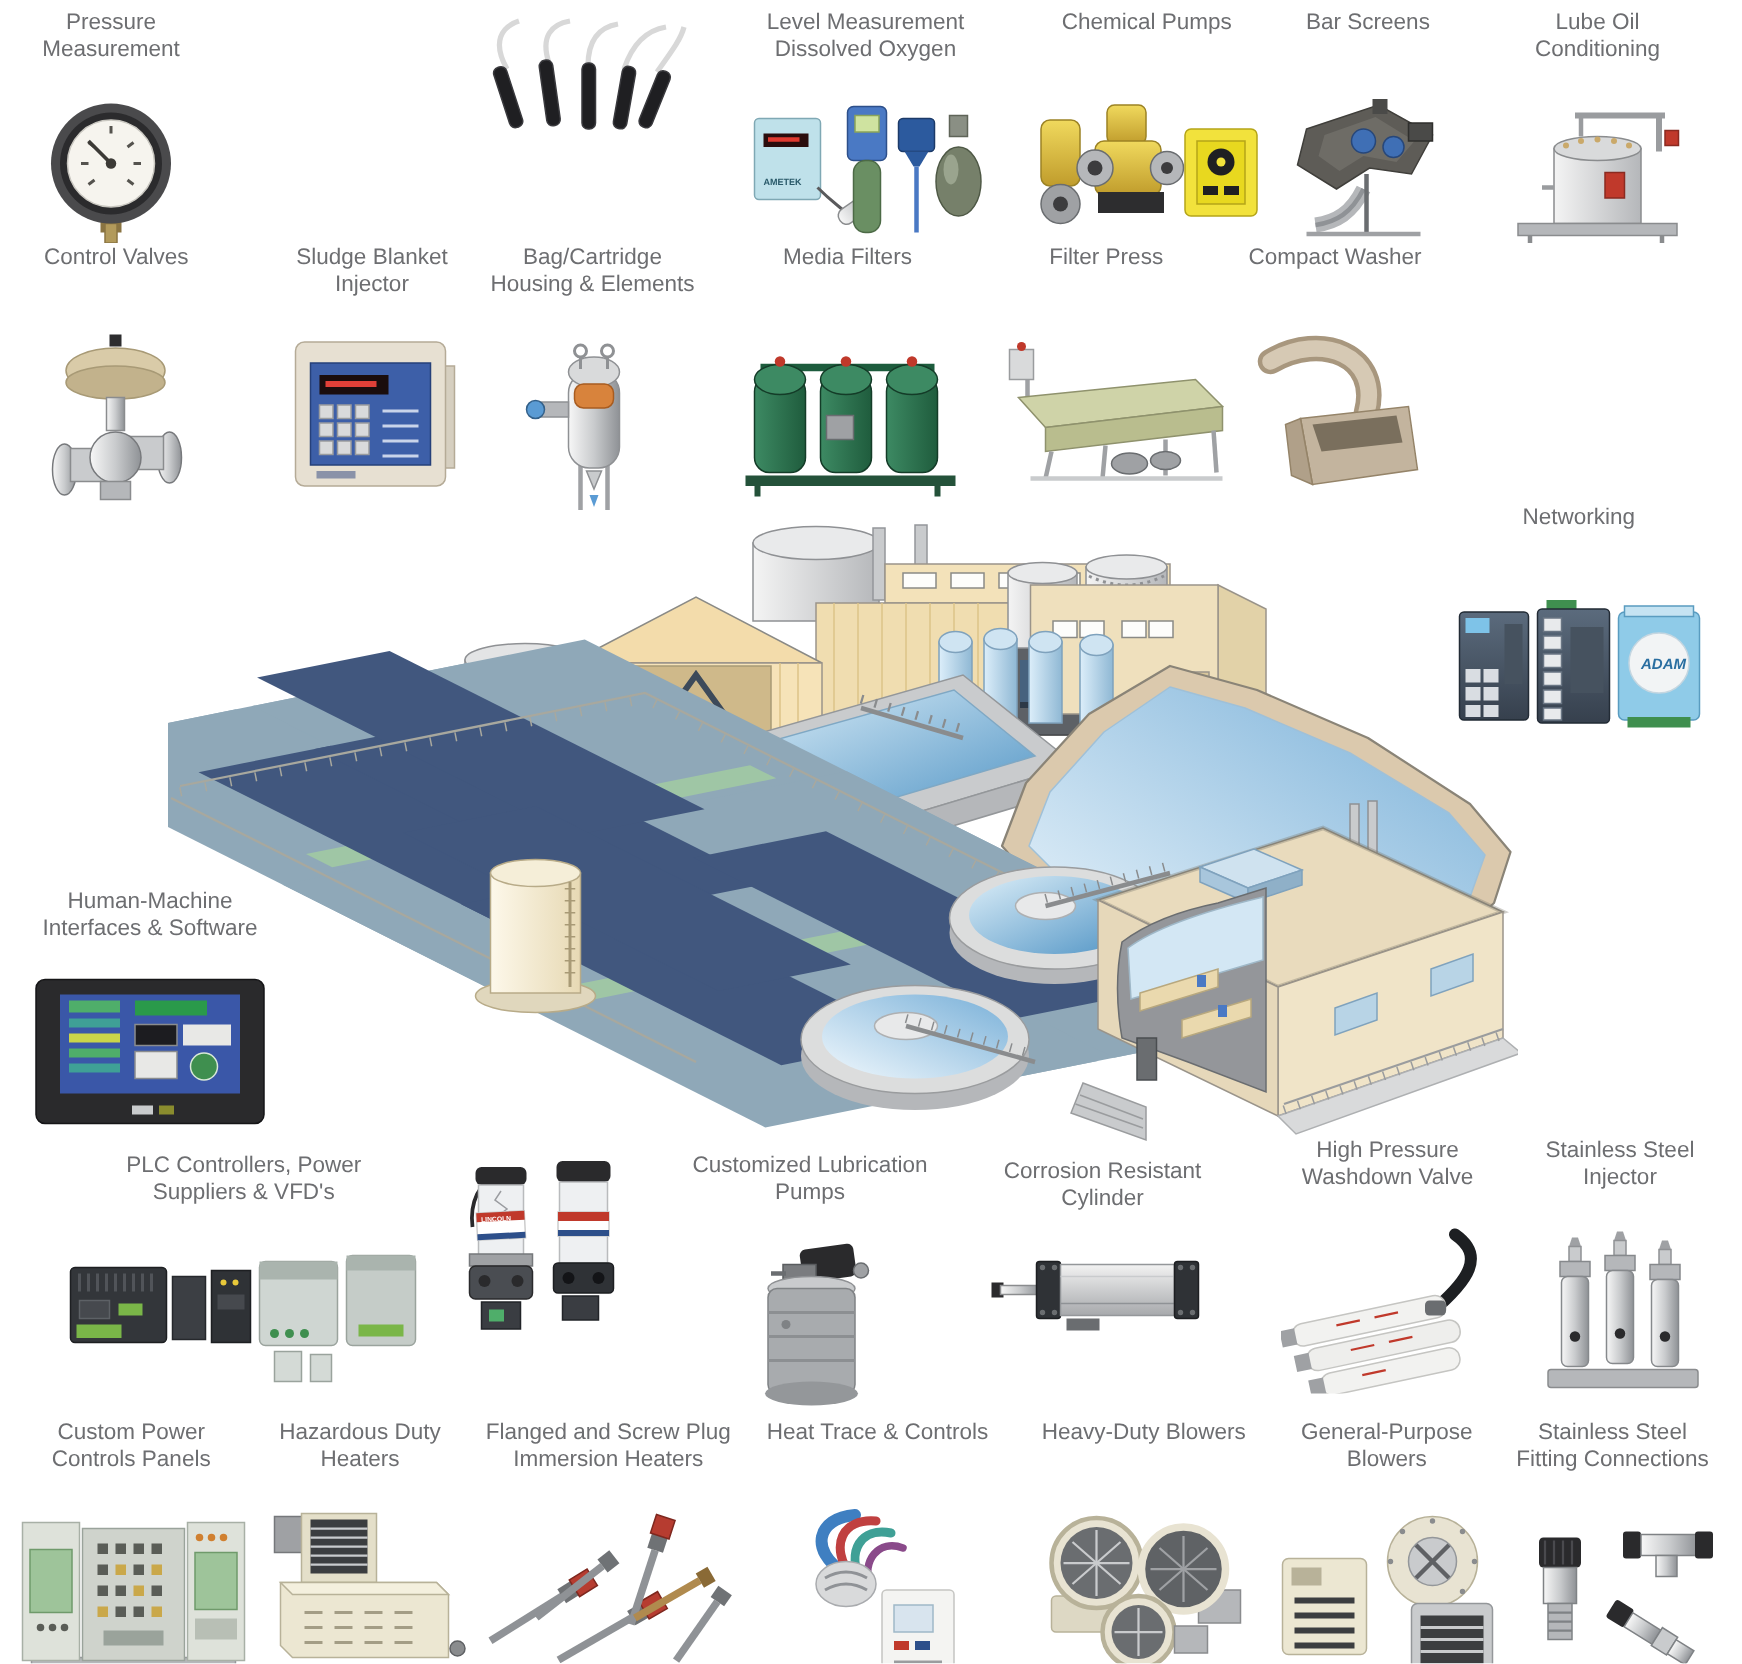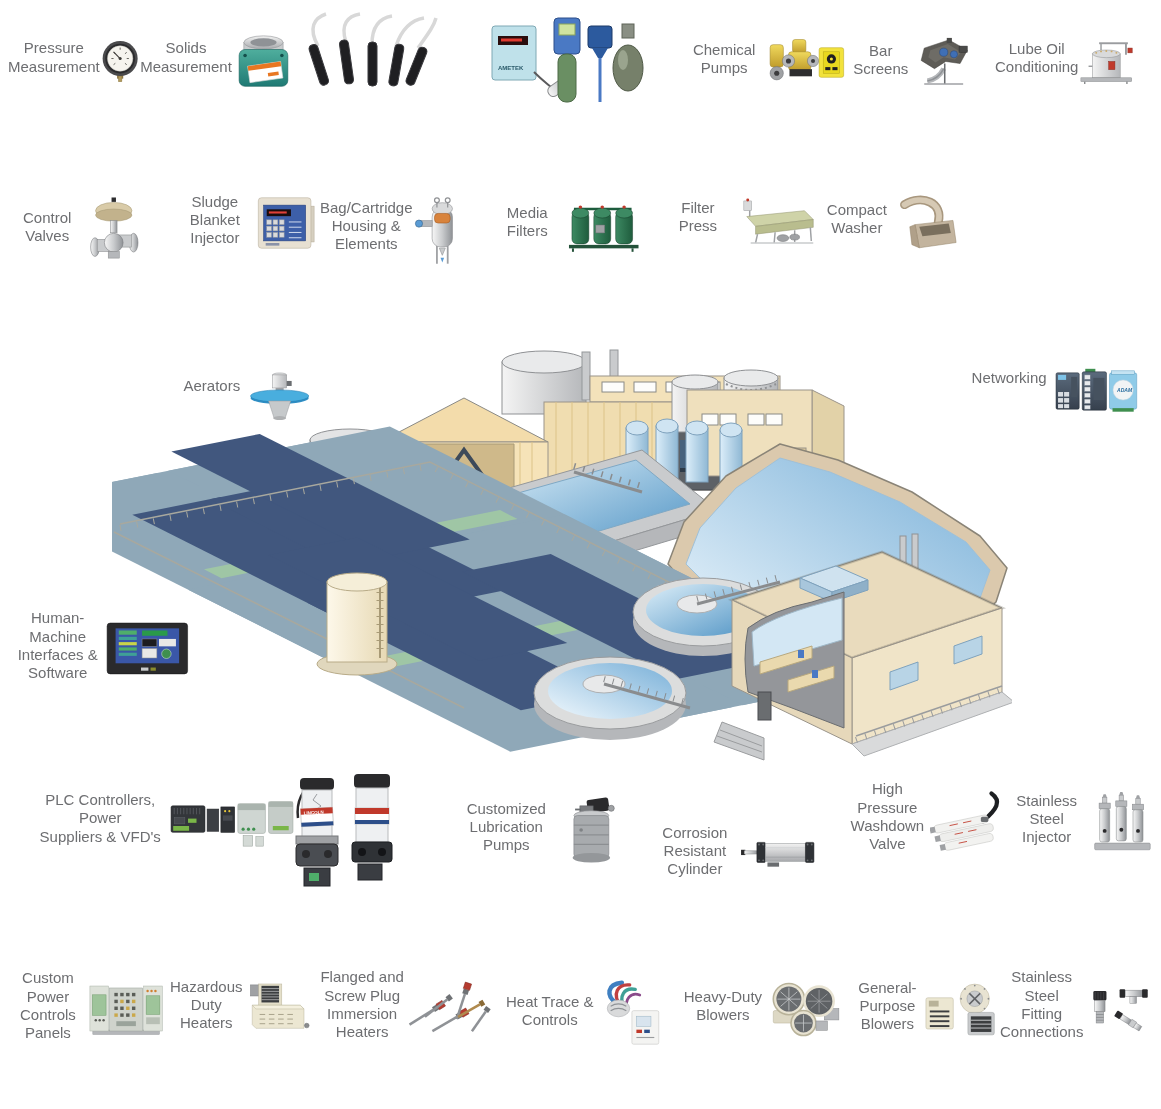--- a/index.html
+++ b/index.html
@@ -1,18 +1,18 @@
 <!DOCTYPE html>
 <html><head>
 <meta charset="utf-8">
 <style>
   html,body{margin:0;padding:0;background:#ffffff;}
   .canvas{position:relative;width:1161px;height:1109px;overflow:hidden;
           font-family:"Liberation Sans",sans-serif;background:#fff;}
-  .card{position:absolute;display:flex;flex-direction:row;align-items:center;}
+  .card{position:absolute;display:flex;flex-direction:column;align-items:center;gap:16px;}
   .label{color:#6d6e71;font-size:15px;line-height:1.22;text-align:center;
          white-space:pre-line;min-height:36px;width:100%;}
   .one{min-height:36px;}
   .art{margin-top:6px;display:block;}
   #plant{position:absolute;left:112px;top:340px;}
   svg{shape-rendering:geometricPrecision;}
 </style>
 </head>
 <body>
 
@@ -298,36 +298,20 @@
           <line x1="31" y1="30" x2="35" y2="33"></line>
       <line x1="57" y1="33" x2="61" y2="30"></line>
           <line x1="31" y1="58" x2="35" y2="55"></line>
       <line x1="57" y1="55" x2="61" y2="58"></line>
     </g>
     <line x1="46" y1="44" x2="31" y2="29" stroke="#3c3a36" stroke-width="2.5"></line>
     <circle cx="46" cy="44" r="3.5" fill="#3c3a36"></circle>
   </svg>
 </div>
 
-<div class="card" style="left:140px;top:6px;width:155px">
-  <div class="label one">Solids Measurement</div>
-  <svg class="art" width="106" height="97" viewBox="0 0 106 97">
-    <rect x="20" y="18" width="66" height="16" fill="#c9cbcd" stroke="#94979a"></rect>
-    <ellipse cx="53" cy="18" rx="33" ry="11" fill="url(#gMetalV)" stroke="#94979a"></ellipse>
-    <ellipse cx="53" cy="18" rx="22" ry="7" fill="#8f9296"></ellipse>
-    <rect x="12" y="30" width="82" height="62" rx="10" fill="url(#gTeal)" stroke="#17605b"></rect>
-    <circle cx="22" cy="40" r="3" fill="#144f4b"></circle>
-        <circle cx="84" cy="40" r="3" fill="#144f4b"></circle>
-    <g transform="rotate(-8 56 68)">
-      <rect x="28" y="54" width="56" height="28" fill="#ffffff" stroke="#d9d9d9"></rect>
-      <rect x="28" y="54" width="56" height="8" fill="#e87722"></rect>
-      <rect x="60" y="70" width="18" height="6" fill="#e87722"></rect>
-    </g>
-  </svg>
-</div>
 
 <div class="card" style="left:300px;top:6px;width:178px">
   <svg class="art" width="138" height="92" viewBox="0 0 138 92">
     <g stroke="#d8d8d8" stroke-width="3.5" fill="none">
       <path d="M18,34 C8,16 14,6 26,2"></path>
           <path d="M46,30 C40,12 48,4 60,2"></path>
       <path d="M72,32 C72,14 80,6 92,4"></path>
           <path d="M96,34 C102,16 112,8 124,6"></path>
       <path d="M118,36 C128,22 134,14 136,6"></path>
     </g>
@@ -335,20 +319,22 @@
       <rect x="14" y="32" width="9" height="42" rx="4" transform="rotate(-18 18 52)"></rect>
       <rect x="42" y="28" width="9" height="44" rx="4" transform="rotate(-8 46 50)"></rect>
       <rect x="68" y="30" width="9" height="44" rx="4"></rect>
       <rect x="92" y="32" width="9" height="42" rx="4" transform="rotate(10 96 52)"></rect>
       <rect x="112" y="34" width="9" height="40" rx="4" transform="rotate(22 116 54)"></rect>
     </g>
   </svg>
 </div>
 
 <div class="card" style="left:488px;top:6px;width:178px">
+  <div class="label">Level Measurement
+Dissolved Oxygen</div>
   <svg class="art" width="156" height="97" viewBox="0 0 156 97">
     <rect x="4" y="14" width="44" height="54" rx="3" fill="#bfe1ea" stroke="#7fa8b4"></rect>
     <rect x="10" y="24" width="30" height="9" fill="#2a0d0d"></rect>
     <line x1="13" y1="28" x2="34" y2="28" stroke="#e03a30" stroke-width="3"></line>
     <text x="10" y="58" font-size="6" fill="#2a5a6a" font-family="Liberation Sans, sans-serif" font-weight="bold">AMETEK</text>
     <path d="M46,60 C56,70 60,72 64,76" stroke="#5a5a5c" stroke-width="2" fill="none"></path>
     <rect x="58" y="68" width="30" height="11" rx="5" fill="url(#gMetal)" stroke="#8a8c8e" transform="rotate(-35 73 73)"></rect>
     <rect x="66" y="6" width="26" height="36" rx="4" fill="#4a79c4" stroke="#2d4f8a"></rect>
     <rect x="71" y="12" width="16" height="11" fill="#cfe3a0" stroke="#8aa45a"></rect>
     <rect x="70" y="42" width="18" height="48" rx="8" fill="#6a8f63" stroke="#4c6a46"></rect>
@@ -538,33 +524,20 @@
           <line x1="152" y1="66" x2="154" y2="94"></line>
     </g>
     <ellipse cx="96" cy="88" rx="12" ry="7" fill="#9fa1a4" stroke="#6a6d70"></ellipse>
     <ellipse cx="120" cy="86" rx="10" ry="6" fill="#9fa1a4" stroke="#6a6d70"></ellipse>
     <line x1="30" y1="98" x2="158" y2="98" stroke="#c9cbcd" stroke-width="3"></line>
   </svg>
 </div>
 
 
 
-<div class="card" style="left:178px;top:336px;width:135px">
-  <div class="label one">Aerators</div>
-  <svg class="art" width="134" height="112" viewBox="0 0 134 112">
-    <ellipse cx="67" cy="10" rx="14" ry="4" fill="#d9dadb" stroke="#94979a"></ellipse>
-    <rect x="53" y="10" width="28" height="26" fill="url(#gTank)" stroke="#8f9194"></rect>
-    <rect x="81" y="22" width="10" height="10" fill="#6a6d70"></rect>
-    <rect x="59" y="36" width="16" height="8" fill="#9fa1a4"></rect>
-    <ellipse cx="67" cy="56" rx="58" ry="12" fill="#2f8ec4"></ellipse>
-    <ellipse cx="67" cy="52" rx="58" ry="12" fill="#49aede" stroke="#1f7ab0"></ellipse>
-    <polygon points="45,62 89,62 78,96 56,96" fill="#c6c9cb" stroke="#94979a"></polygon>
-    <ellipse cx="67" cy="96" rx="13" ry="4" fill="#aeb0b2"></ellipse>
-  </svg>
-</div>
 
 <div class="card" style="left:965px;top:336px;width:175px">
   <div class="label one">Networking</div>
   <svg class="art" width="172" height="96" viewBox="0 0 172 96">
     <rect x="6" y="14" width="46" height="72" rx="3" fill="url(#gSlate)" stroke="#222b35"></rect>
     <rect x="10" y="18" width="16" height="10" fill="#7ec3e8"></rect>
     <g fill="#d9dde2">
           <rect x="10" y="52" width="10" height="9"></rect>
           <rect x="22" y="52" width="10" height="9"></rect>
       <rect x="10" y="64" width="10" height="9"></rect>
@@ -695,21 +668,21 @@
     <g stroke="#8c8f92" stroke-width="2">
       <line x1="28" y1="48" x2="86" y2="48"></line>
           <line x1="28" y1="64" x2="86" y2="64"></line>
           <line x1="28" y1="80" x2="86" y2="80"></line>
     </g>
     <circle cx="40" cy="56" r="3" fill="#7f8285"></circle>
     <ellipse cx="57" cy="102" rx="31" ry="8" fill="#94979a"></ellipse>
   </svg>
 </div>
 
-<div class="card" style="left:650px;top:816px;width:170px">
+<div class="card" style="left:650px;top:772px;width:170px">
   <div class="label">Corrosion Resistant
 Cylinder</div>
   <svg class="art" width="152" height="64" viewBox="0 0 152 64">
     <rect x="2" y="24" width="8" height="10" fill="#2a2a2c"></rect>
     <rect x="8" y="26" width="26" height="6" fill="url(#gMetal)" stroke="#8a8c8e"></rect>
     <rect x="32" y="10" width="16" height="38" rx="2" fill="#2f3236" stroke="#1d1f22"></rect>
     <rect x="48" y="12" width="76" height="34" fill="url(#gMetalV)" stroke="#94979a"></rect>
     <line x1="48" y1="20" x2="124" y2="20" stroke="#c9cbcd"></line>
     <line x1="48" y1="38" x2="124" y2="38" stroke="#8f9296"></line>
     <rect x="124" y="10" width="16" height="38" rx="2" fill="#2f3236" stroke="#1d1f22"></rect>

